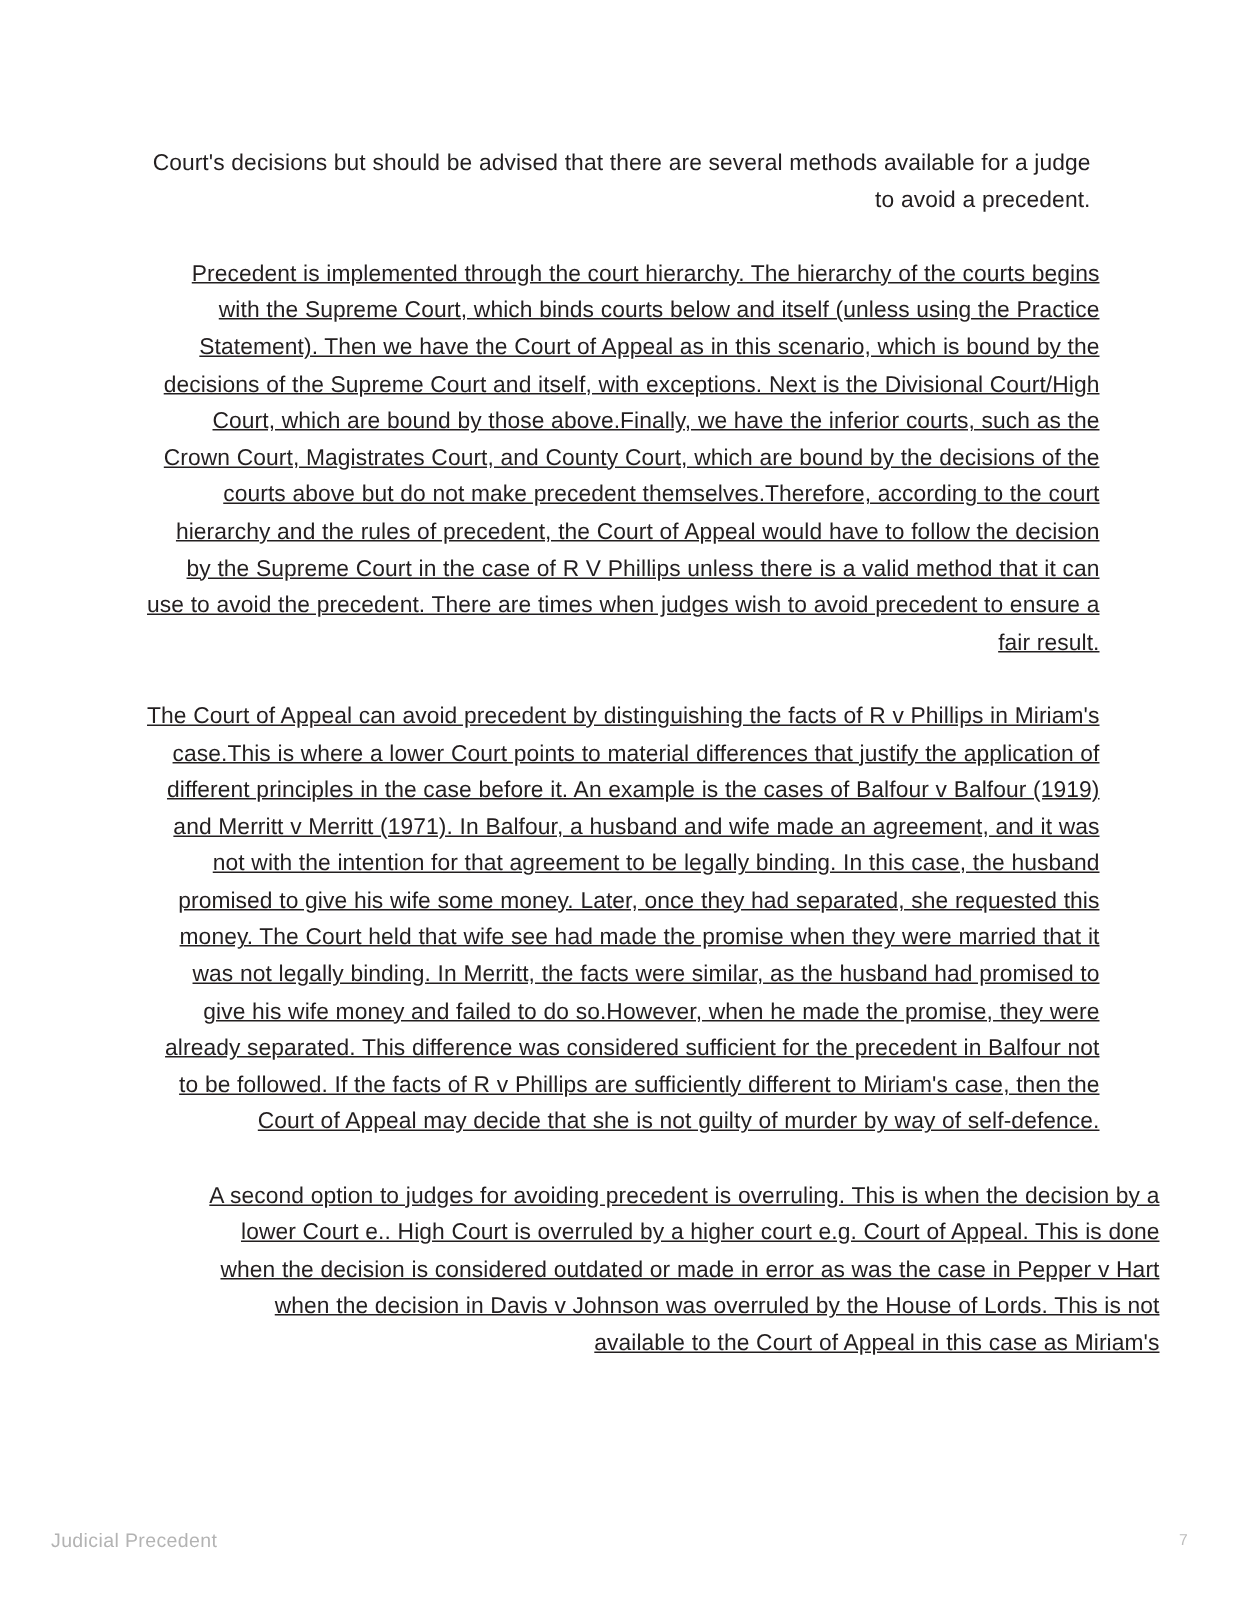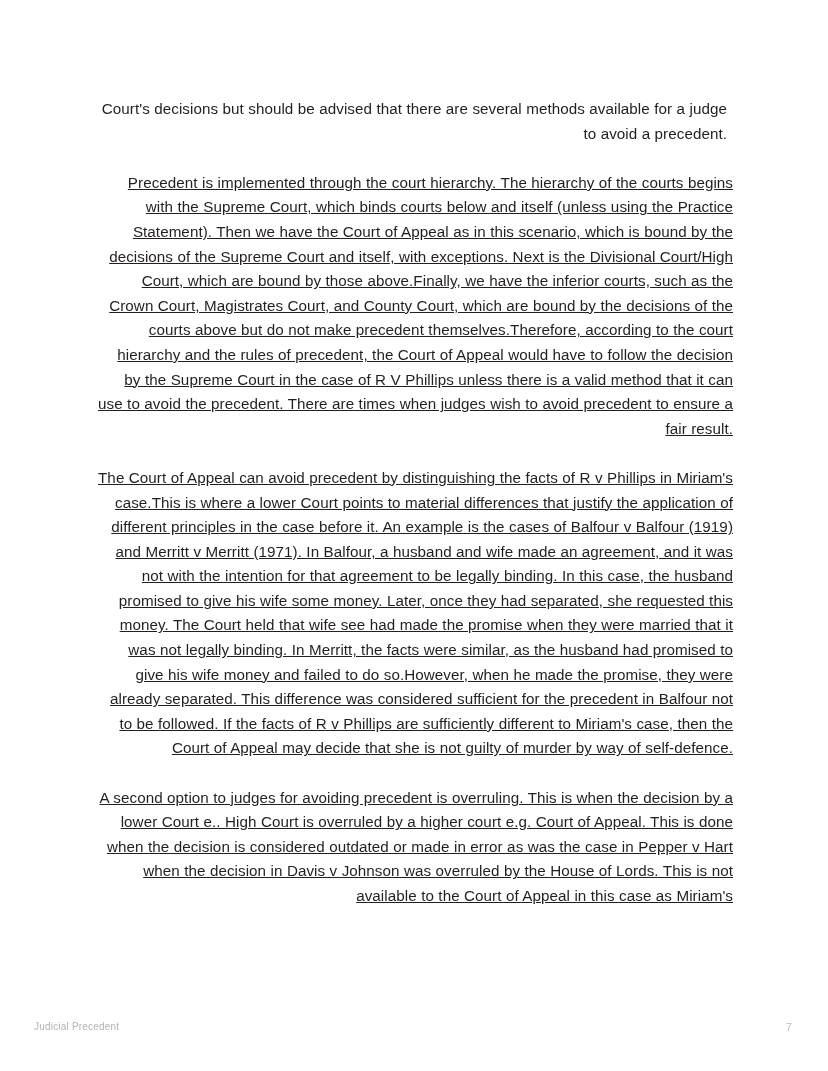--- a/index.html
+++ b/index.html
@@ -34,37 +34,38 @@
     font-size: 15.2px;
     line-height: 24.6px;
     color: #231f20;
     margin: 0 0 24.6px 0;
     text-align: right;
     letter-spacing: 0.004em;
     word-spacing: 0.01em;
   }
   .para:last-child {
     margin-bottom: 0;
+    margin-left: 40px;
   }
   .para-wide {
     width: 636px;
     text-decoration: underline;
   }
   .footer {
     position: absolute;
     left: 0;
     right: 0;
     top: 1019px;
     height: 24px;
   }
   .footer-left {
     position: absolute;
     left: 34px;
     top: 0;
-    font-size: 10px;
+    font-size: 13px;
     line-height: 16px;
     color: #b3b3b3;
     letter-spacing: 0.02em;
   }
   .footer-right {
     position: absolute;
     left: 786px;
     top: 0;
     font-size: 10.5px;
     line-height: 16px;

